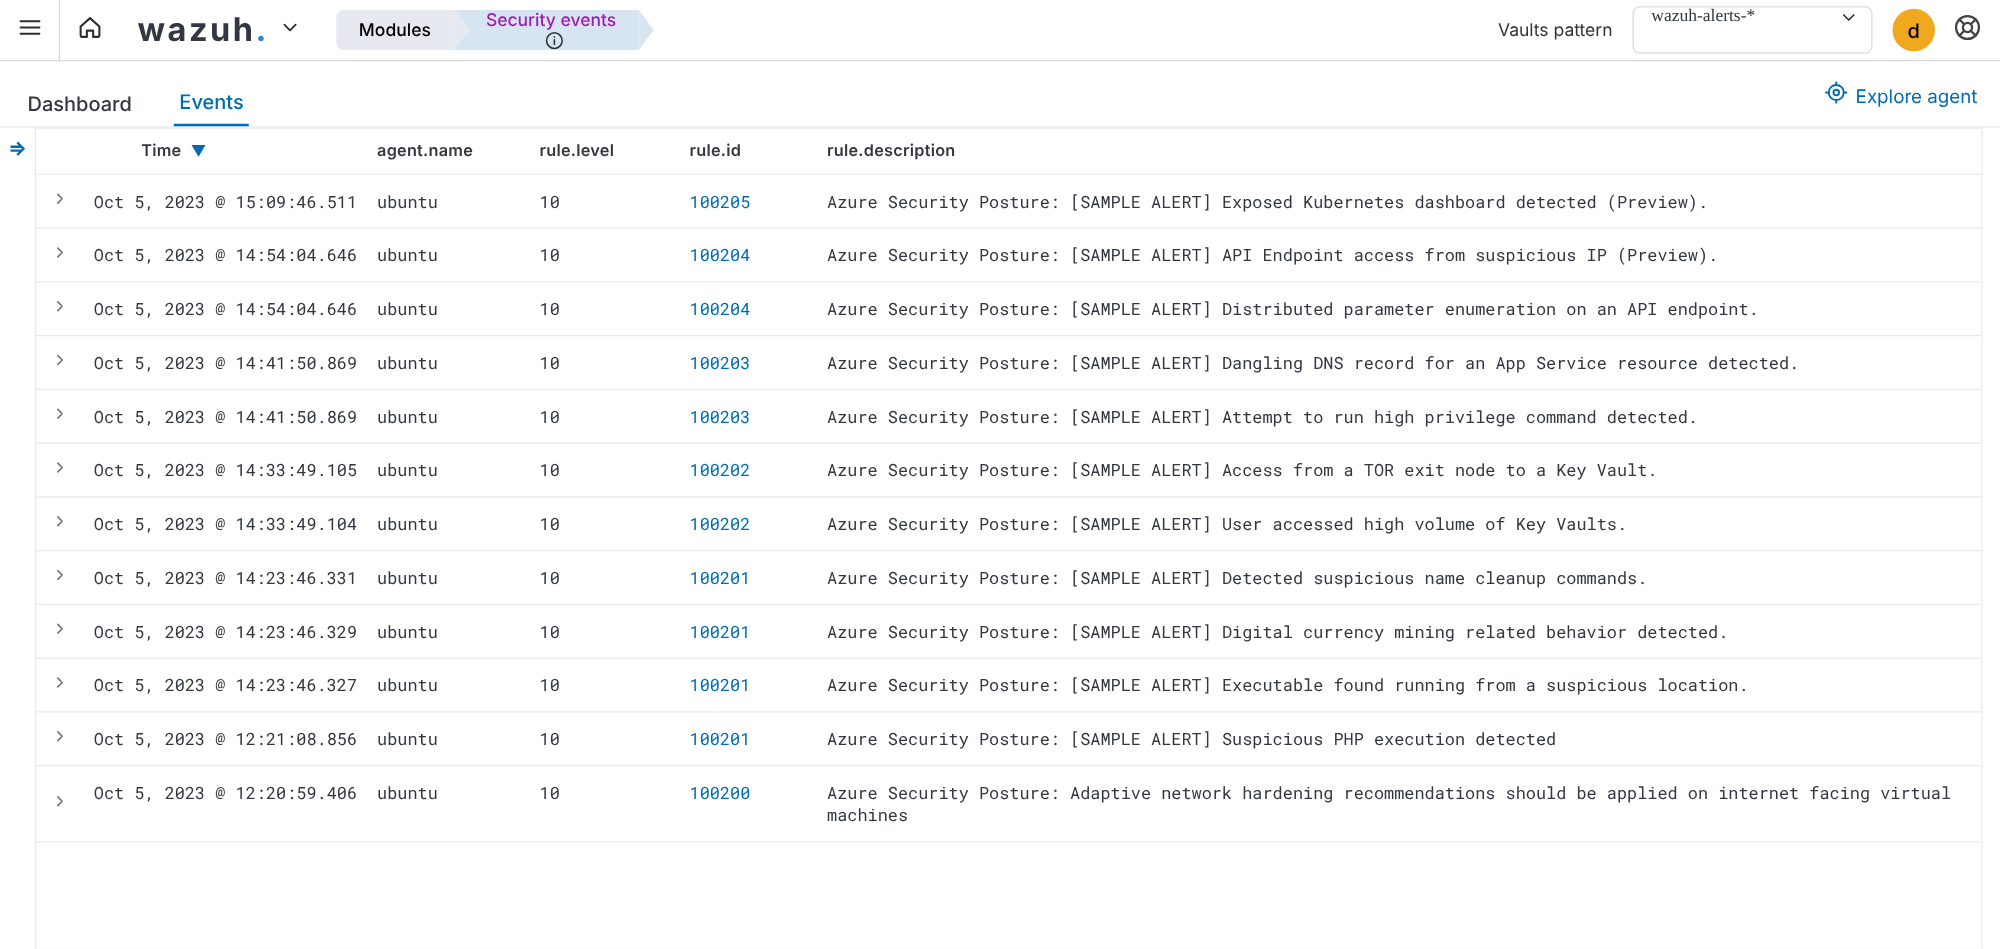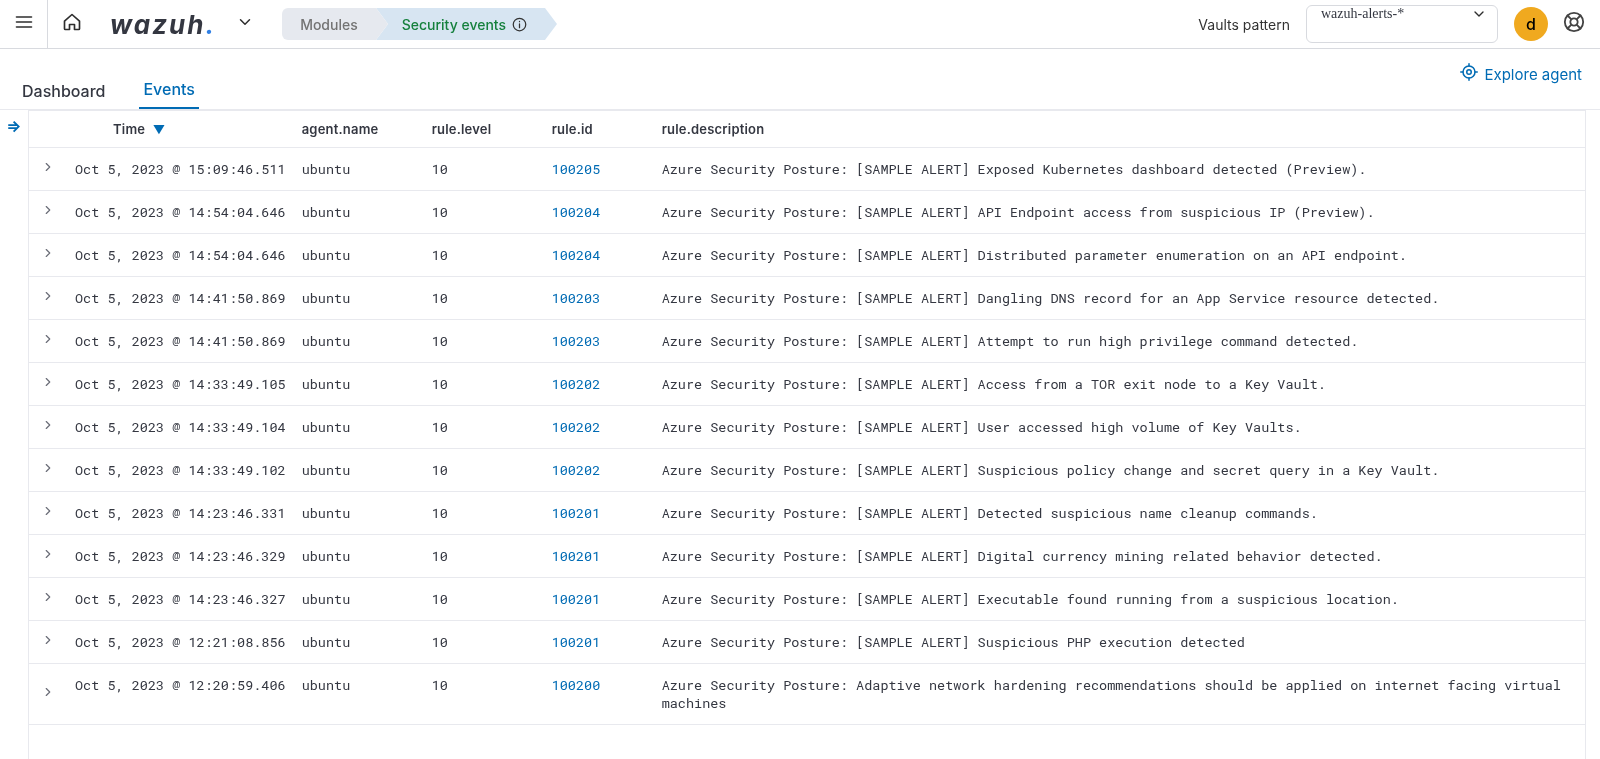--- a/index.html
+++ b/index.html
@@ -18,35 +18,35 @@
   html,body { margin:0; padding:0; width:1600px; height:759px; font-family: Inter, "Helvetica Neue", Arial, sans-serif; color:var(--text); background:#fff; }
   
   .topnav {
     display:flex; align-items:center; height:49px; border-bottom:1px solid var(--border); padding:0 12px 0 0;
   }
   .hamburger-btn, .home-btn {
     width:48px; height:49px; display:flex; align-items:center; justify-content:center; border-right:1px solid var(--border);
     cursor:pointer;
   }
   .home-btn { border-right:none; }
-  .logo-wrap { display:flex; align-items:center; padding:0 18px 0 14px; gap:20px;font-style:italic; }
+  .logo-wrap { display:flex; align-items:center; padding:0 18px 0 14px; gap:8px; }
   .logo { font-size:26px; font-weight:700; letter-spacing:2px; }
   .logo .dot { color:#3180e4; }
   .breadcrumbs { display:flex; align-items:center; margin-left:10px; }
   .crumb {
     height:32px; display:flex; align-items:center; padding:0 18px; font-size:14px; font-weight:500;
     position:relative; cursor:pointer;
   }
-  .crumb:first-child { background:var(--bg-breadcrumb); color:#737373; border-radius:6px 0 0 6px; }
+  .crumb:first-child { background:var(--bg-breadcrumb); color:#000000; border-radius:6px 0 0 6px; }
   .crumb:first-child::after {
     content:""; position:absolute; right:-12px; top:0; width:0; height:0;
     border-top:16px solid transparent; border-bottom:16px solid transparent; border-left:12px solid var(--bg-breadcrumb);
     z-index:1;
   }
-  .crumb.active { background:var(--bg-breadcrumb-active); color:#15803d; padding-left:26px; }
+  .crumb.active { background:var(--bg-breadcrumb-active); color:#a21caf; padding-left:26px;flex-direction:column; }
   .crumb.active::before {
     content:""; position:absolute; left:0; top:0; width:0; height:0;
     border-top:16px solid transparent; border-bottom:16px solid transparent; border-left:12px solid #fff;
   }
   .crumb.active::after {
     content:""; position:absolute; right:-12px; top:0; width:0; height:0;
     border-top:16px solid transparent; border-bottom:16px solid transparent; border-left:12px solid var(--bg-breadcrumb-active);
   }
   .info-icon { margin-left:6px; display:inline-flex; }
   .spacer { flex:1; }
@@ -62,21 +62,21 @@
   .help-btn { width:28px; height:28px; display:flex; align-items:center; justify-content:center; cursor:pointer; }
 
   
   .subtabs-row {
     display:flex; align-items:flex-end; padding:14px 18px 0 18px; border-bottom:1px solid var(--border-light);
   }
   .subtab {
     font-size:16px; font-weight:500; padding:8px 4px 8px 4px; margin-right:30px; cursor:pointer; color:var(--text);
   }
   .subtab.active { color:var(--blue); border-bottom:2px solid var(--blue); }
-  .explore { color:var(--blue); font-size:15px; cursor:pointer; display:flex; align-items:center; gap:6px; padding-bottom:24px; }
+  .explore { color:var(--blue); font-size:15px; cursor:pointer; display:flex; align-items:center; gap:6px; padding-bottom:14px; }
 
   
   .content-row { display:flex; height:calc(100% - 49px - 52px); }
   .left-handle {
     width:28px; display:flex; align-items:flex-start; justify-content:center; padding-top:6px;
     color:var(--blue); cursor:pointer; font-size:16px; font-weight:bold;
   }
   .table-wrap { flex:1; border:1px solid var(--border-light); margin:0 14px 0 0; overflow:auto; }
   table { width:100%; border-collapse:collapse; }
   thead th {
@@ -298,32 +298,20 @@
             <td>10</td>
             <td class="ruleid">100202</td>
             <td class="desc">Azure Security Posture: [SAMPLE ALERT] User accessed high volume of Key Vaults.</td>
           </tr>
           <tr>
             <td class="expand-cell"><span class="expand-chevron">
                 <svg class="icon" style="width:14px;height:14px;stroke:#6a6d77" viewBox="0 0 24 24">
                   <polyline points="9 6 15 12 9 18"></polyline>
                 </svg>
               </span></td>
-            <td>Oct 5, 2023 @ 14:33:49.102</td>
-            <td>ubuntu</td>
-            <td>10</td>
-            <td class="ruleid">100202</td>
-            <td class="desc">Azure Security Posture: [SAMPLE ALERT] Suspicious policy change and secret query in a Key Vault.</td>
-          </tr>
-          <tr>
-            <td class="expand-cell"><span class="expand-chevron">
-                <svg class="icon" style="width:14px;height:14px;stroke:#6a6d77" viewBox="0 0 24 24">
-                  <polyline points="9 6 15 12 9 18"></polyline>
-                </svg>
-              </span></td>
             <td>Oct 5, 2023 @ 14:23:46.331</td>
             <td>ubuntu</td>
             <td>10</td>
             <td class="ruleid">100201</td>
             <td class="desc">Azure Security Posture: [SAMPLE ALERT]  Detected suspicious name cleanup commands.</td>
           </tr>
           <tr>
             <td class="expand-cell"><span class="expand-chevron">
                 <svg class="icon" style="width:14px;height:14px;stroke:#6a6d77" viewBox="0 0 24 24">
                   <polyline points="9 6 15 12 9 18"></polyline>

